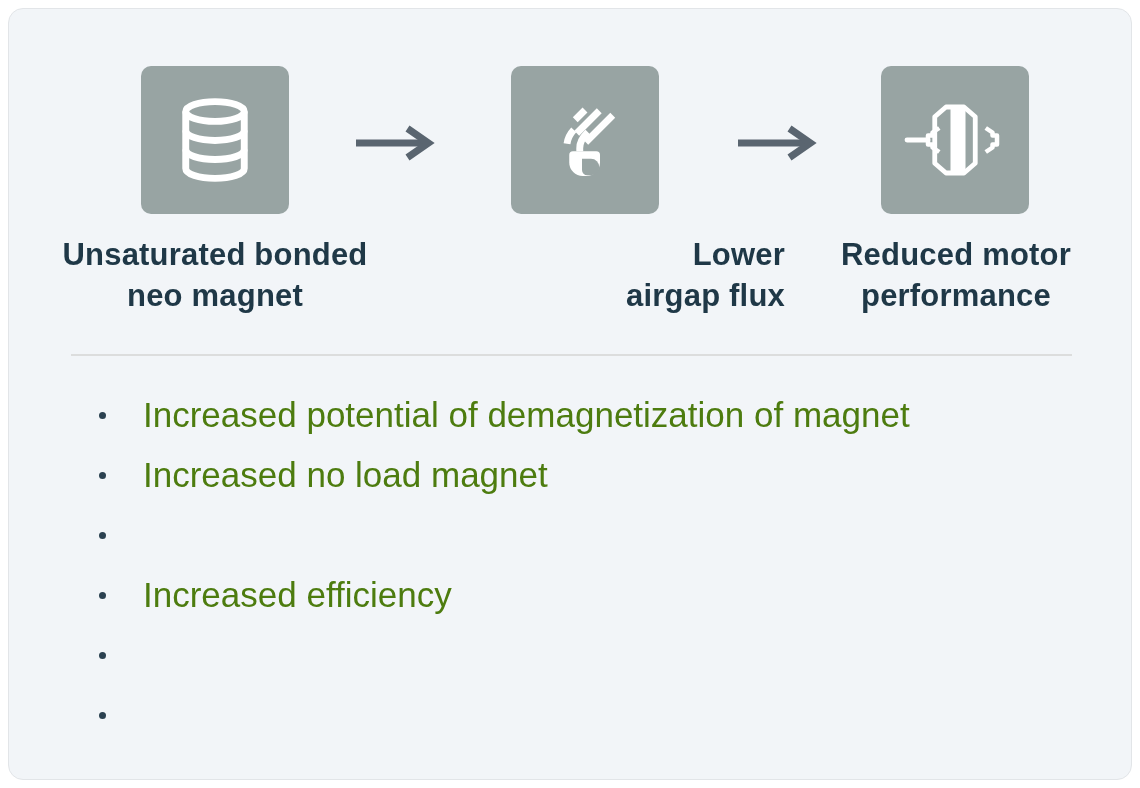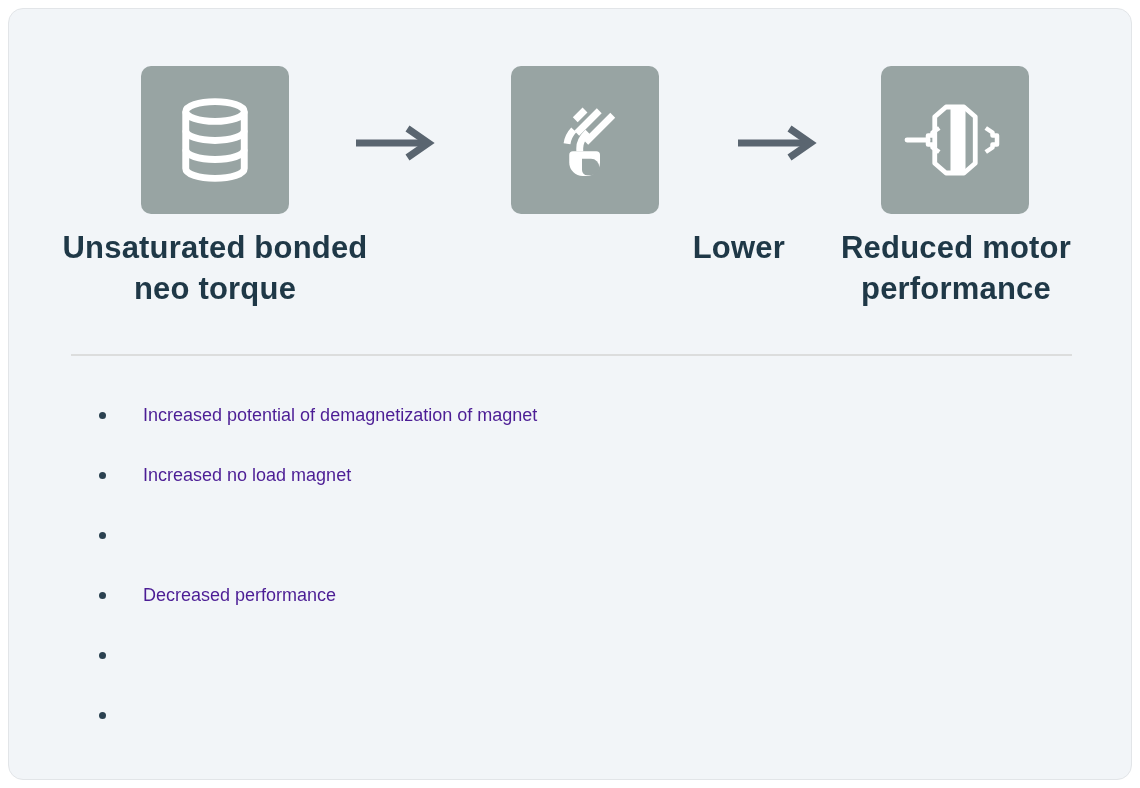--- a/index.html
+++ b/index.html
@@ -13,33 +13,33 @@
     background: #98a4a3; border-radius: 10px;
     display: flex; align-items: center; justify-content: center; }
   .tile-1 { left: 132px; }
   .tile-2 { left: 502px; }
   .tile-3 { left: 872px; }
 
   .arrow { position: absolute; top: 116px; }
   .arrow-1 { left: 345px; }
   .arrow-2 { left: 727px; }
 
-  .caption { position: absolute; top: 218px; width: 400px; text-align: center;
+  .caption { position: absolute; top: 225px; width: 400px; text-align: center;
     font-size: 31px; font-weight: 700; line-height: 41px; color: #1f3847;
     letter-spacing: 0.2px; }
   .caption-1 { left: 6px; }
   .caption-2 { left: 376px; text-align: right; }
   .caption-3 { left: 747px; }
 
   .divider { position: absolute; left: 62px; top: 345px; width: 1001px; height: 2px;
     background: #dcdddd; }
 
   .effects { position: absolute; left: 90px; top: 376px; list-style: none; }
   .effects li { height: 60px; display: flex; align-items: center;
-    font-size: 18px; color: #4c1d95; }
+    font-size: 35px; color: #4d7c0f; }
   .dot { width: 7px; height: 7px; border-radius: 50%; background: #2b4150;
     margin-right: 37px; flex: 0 0 auto; }
 </style>
 </head>
 <body>
 
 <div class="page">
   <div class="card">
 
     <div class="tile tile-1">
@@ -88,24 +88,25 @@
           <path d="M25.5 22 l-4.5 3 v2 h-3 v6 h3 v2 l4.5 3" stroke-width="3" stroke-linejoin="round"></path>
           <path d="M30 8 h12 l7.5 6.5 v31 l-7.5 6.5 h-12 l-7.5 -6.5 v-31 z" stroke-width="3.2" stroke-linejoin="round"></path>
           <path d="M56.5 22 l4.5 3 v2 h3 v6 h-3 v2 l-4.5 3" stroke-width="3" stroke-linejoin="round"></path>
         </g>
         <rect x="33" y="8" width="10" height="44" fill="#ffffff"></rect>
       </svg>
     </div>
 
     <div class="caption caption-1">
       <div>Unsaturated bonded</div>
-      <div>neo torque</div>
+      <div>neo magnet</div>
     </div>
     <div class="caption caption-2">
       <div>Lower</div>
+      <div>airgap flux</div>
     </div>
     <div class="caption caption-3">
       <div>Reduced motor</div>
       <div>performance</div>
     </div>
 
     <div class="divider"></div>
 
     <ul class="effects">
       <li>
@@ -114,21 +115,21 @@
       </li>
       <li>
         <span class="dot"></span>
         <span>Increased no load magnet</span>
       </li>
       <li>
         <span class="dot"></span>
       </li>
       <li>
         <span class="dot"></span>
-        <span>Decreased performance</span>
+        <span>Increased efficiency</span>
       </li>
       <li>
         <span class="dot"></span>
       </li>
       <li>
         <span class="dot"></span>
       </li>
     </ul>
 
   </div>

